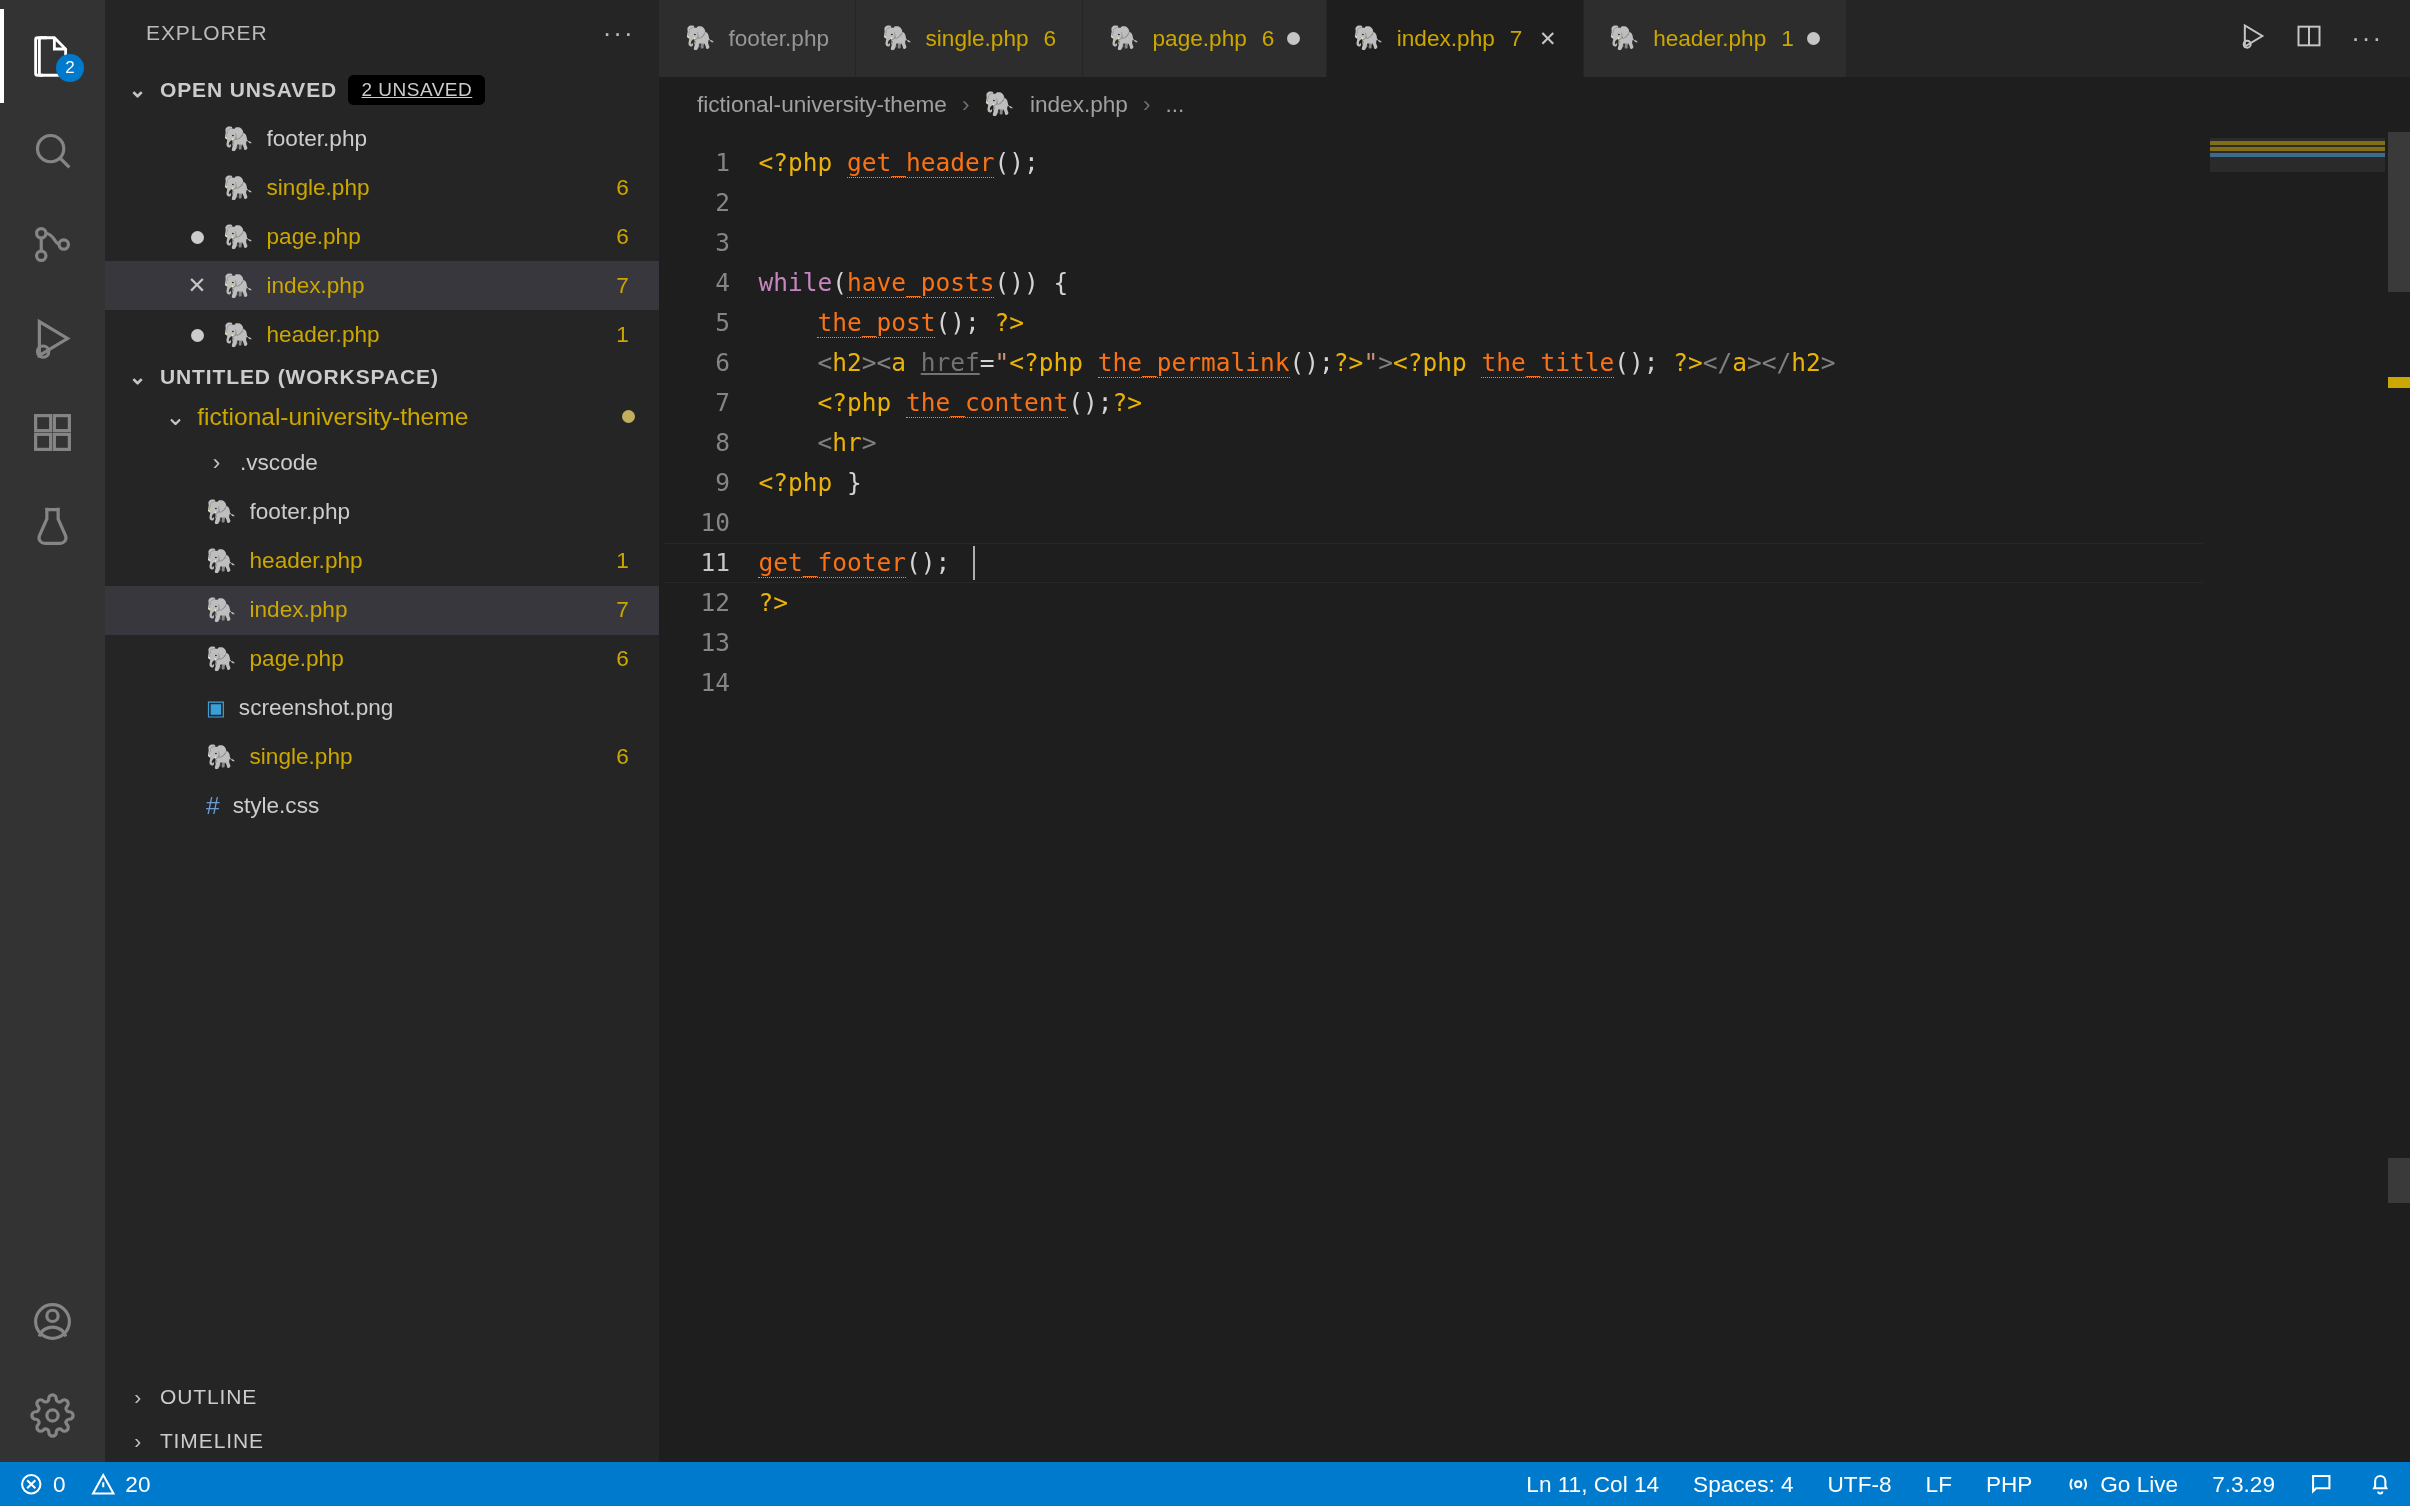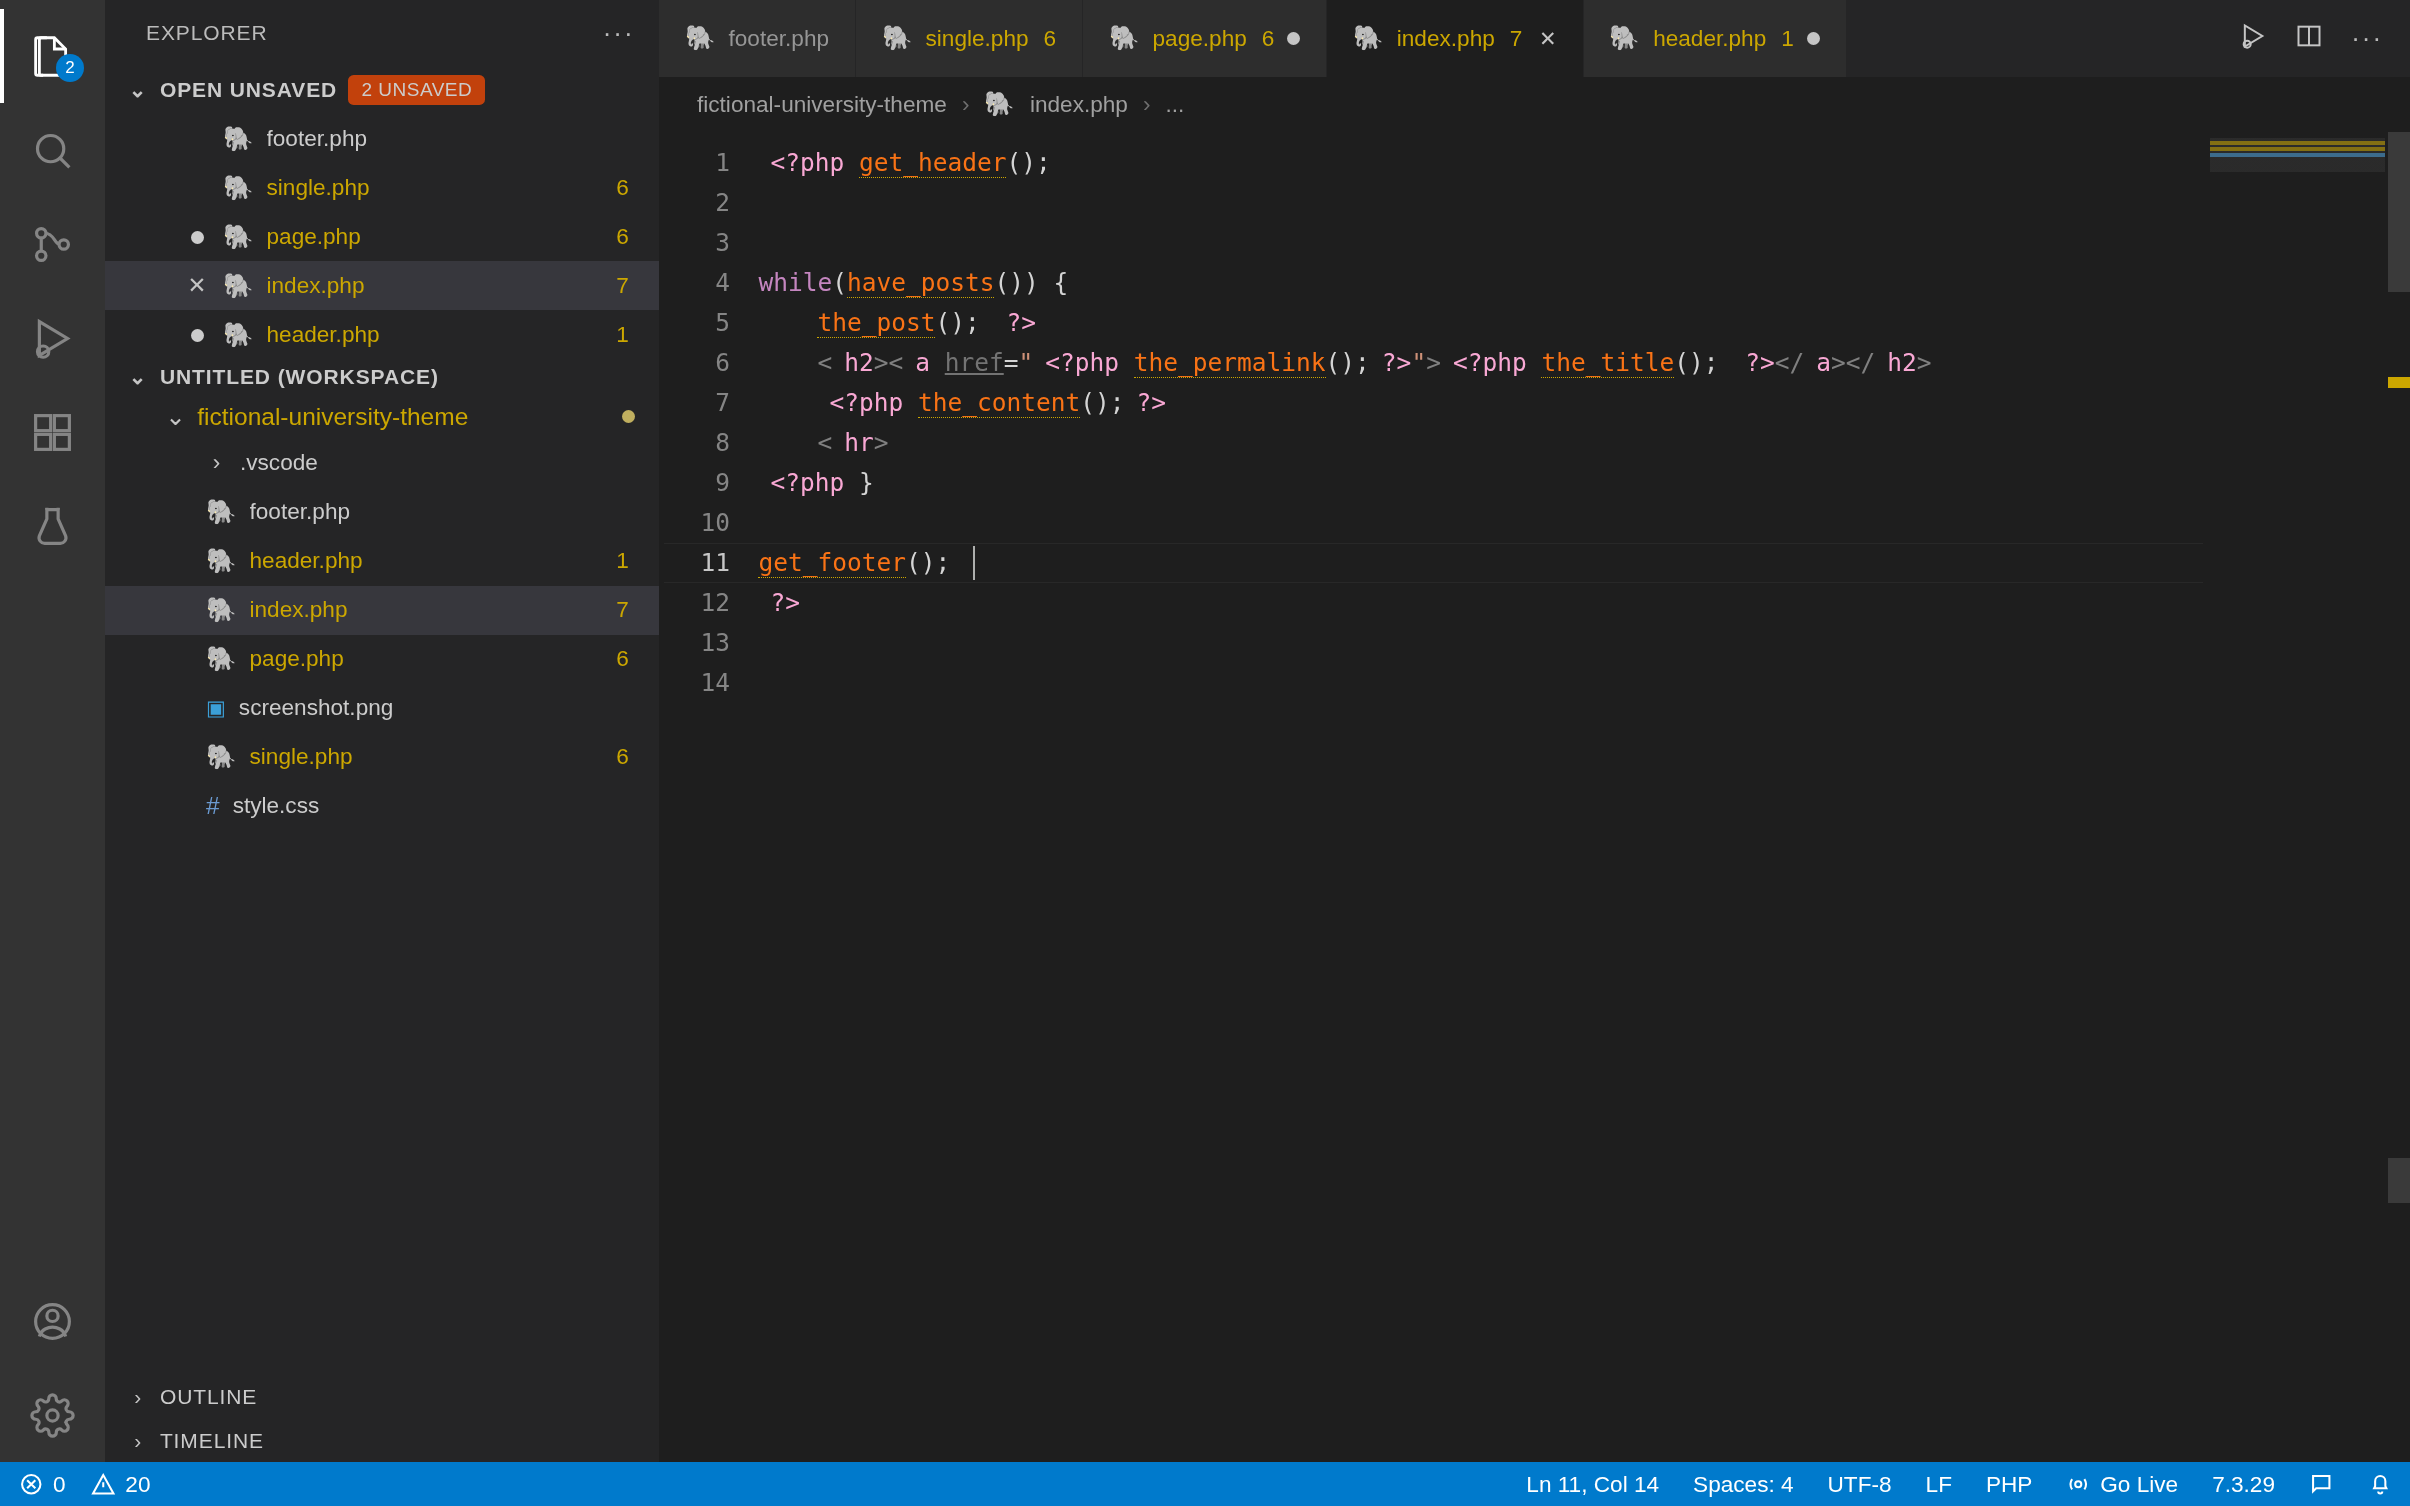--- a/index.html
+++ b/index.html
@@ -99,27 +99,28 @@
   gap:11.3px;
   padding:9.4px 24.5px 9.4px 22.6px;
   font-weight:700;
   font-size:21px;
   letter-spacing:0.9px;
   color:#cccccc;
 }
 .section-head.sub { padding-top:5.6px; padding-bottom:5.6px;}
 .chev { width:21px; text-align:center; color:#c5c5c5; }
 .unsaved-pill {
-  background:#c2410c;
+  background:#000000;
   color:#cccccc;
   font-size:19px;
   padding:3.8px 13px;
   border-radius:5.6px;
   font-weight:500;
   letter-spacing:0.5px;
+  text-decoration:underline;
 }
 .filelist { display:flex; flex-direction:column; }
 .filerow {
   display:flex;
   align-items:center;
   height:49px;
   padding:0 24.5px 0 41px;
   gap:13px;
   cursor:pointer;
   justify-content:space-between;
@@ -247,21 +248,21 @@
   background:#aeafad;
 }
 .codetext .row.current::before{
   content:"";
   position:absolute;
   left:-94px; right:0; top:0; bottom:0;
   border-top:1.9px solid #282828;
   border-bottom:1.9px solid #282828;
   pointer-events:none;
 }
-.tok-tag{ color:#f9a8d4;margin-left:12px; }
+.tok-tag{ color:#eab308; }
 .tok-delim{ color:#808080; }
 .tok-fn{ color:#f97316; border-bottom: 1.9px dotted #cca700;}
 .tok-kw{ color:#c586c0; }
 .tok-paren{ color:#d4d4d4; }
 .tok-attr{ color:#737373;text-decoration:underline; }
 .tok-str{ color:#ce9178; }
 .tok-var{ color:#d4d4d4; }
 .minimap{
   width:185px;
   background:#1e1e1e;

